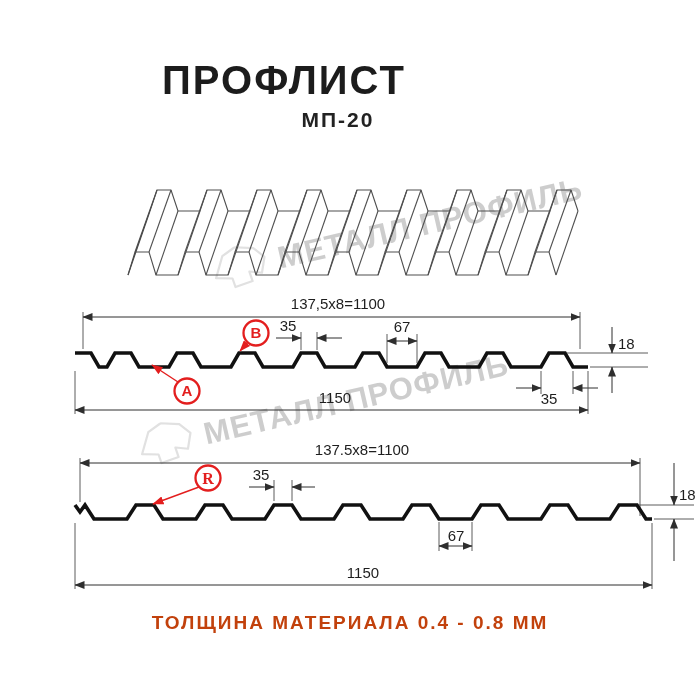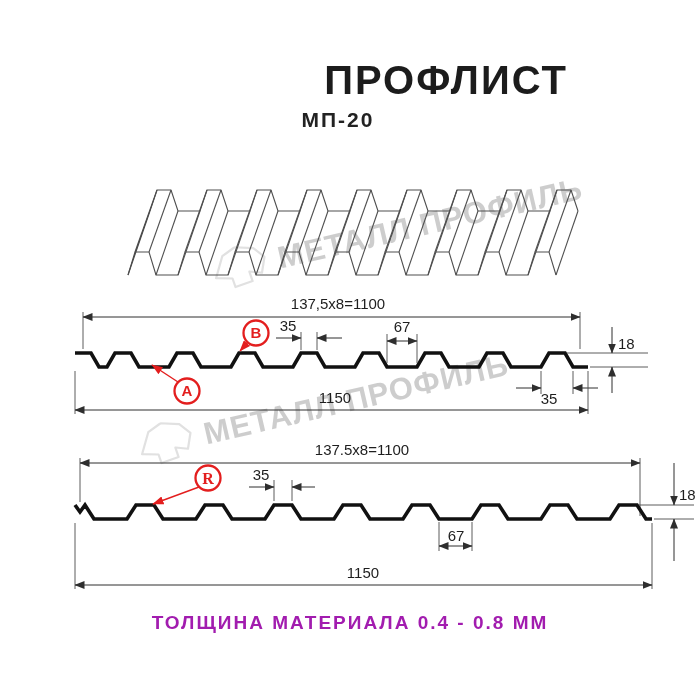--- a/index.html
+++ b/index.html
@@ -1,23 +1,23 @@
 <!DOCTYPE html>
 <html><head>
 <meta charset="utf-8">
 <style>
   html,body{margin:0;padding:0;}
   body{width:700px;height:700px;background:#ffffff;position:relative;overflow:hidden;
        font-family:"Liberation Sans",sans-serif;}
-  .title{position:absolute;left:0;top:58px;width:568px;text-align:right;
+  .title{position:absolute;left:0;top:58px;width:568px;text-align:center;
          font-size:40px;font-weight:800;letter-spacing:2px;color:#1c1c1c;}
   .subtitle{position:absolute;left:0;top:108px;width:676px;text-align:center;
          font-size:21px;font-weight:700;letter-spacing:2px;color:#222;}
   .footer-note{position:absolute;left:0;top:612px;width:700px;text-align:center;
-         font-size:19px;font-weight:700;letter-spacing:2px;color:#a21caf;}
+         font-size:19px;font-weight:700;letter-spacing:2px;color:#c2410c;}
   .watermark{position:absolute;display:flex;align-items:center;gap:10px;
          transform:rotate(-13deg);transform-origin:left center;pointer-events:none;}
   .wm-text{font-size:31px;font-weight:800;letter-spacing:1px;color:rgba(90,90,90,0.30);
          white-space:nowrap;}
   .wm-logo{opacity:0.45;}
   svg.diagram{position:absolute;left:0;top:0;z-index:2;}
   .hdr,.ftr{z-index:3;}
   text.dim{font-family:"Liberation Sans",sans-serif;font-size:15px;fill:#1e1e1e;}
   text.callout{font-family:"Liberation Sans",sans-serif;font-size:15px;font-weight:bold;fill:#e31e1e;}
   text.callout-serif{font-family:"Liberation Serif",serif;font-size:16px;font-weight:bold;fill:#e31e1e;}

